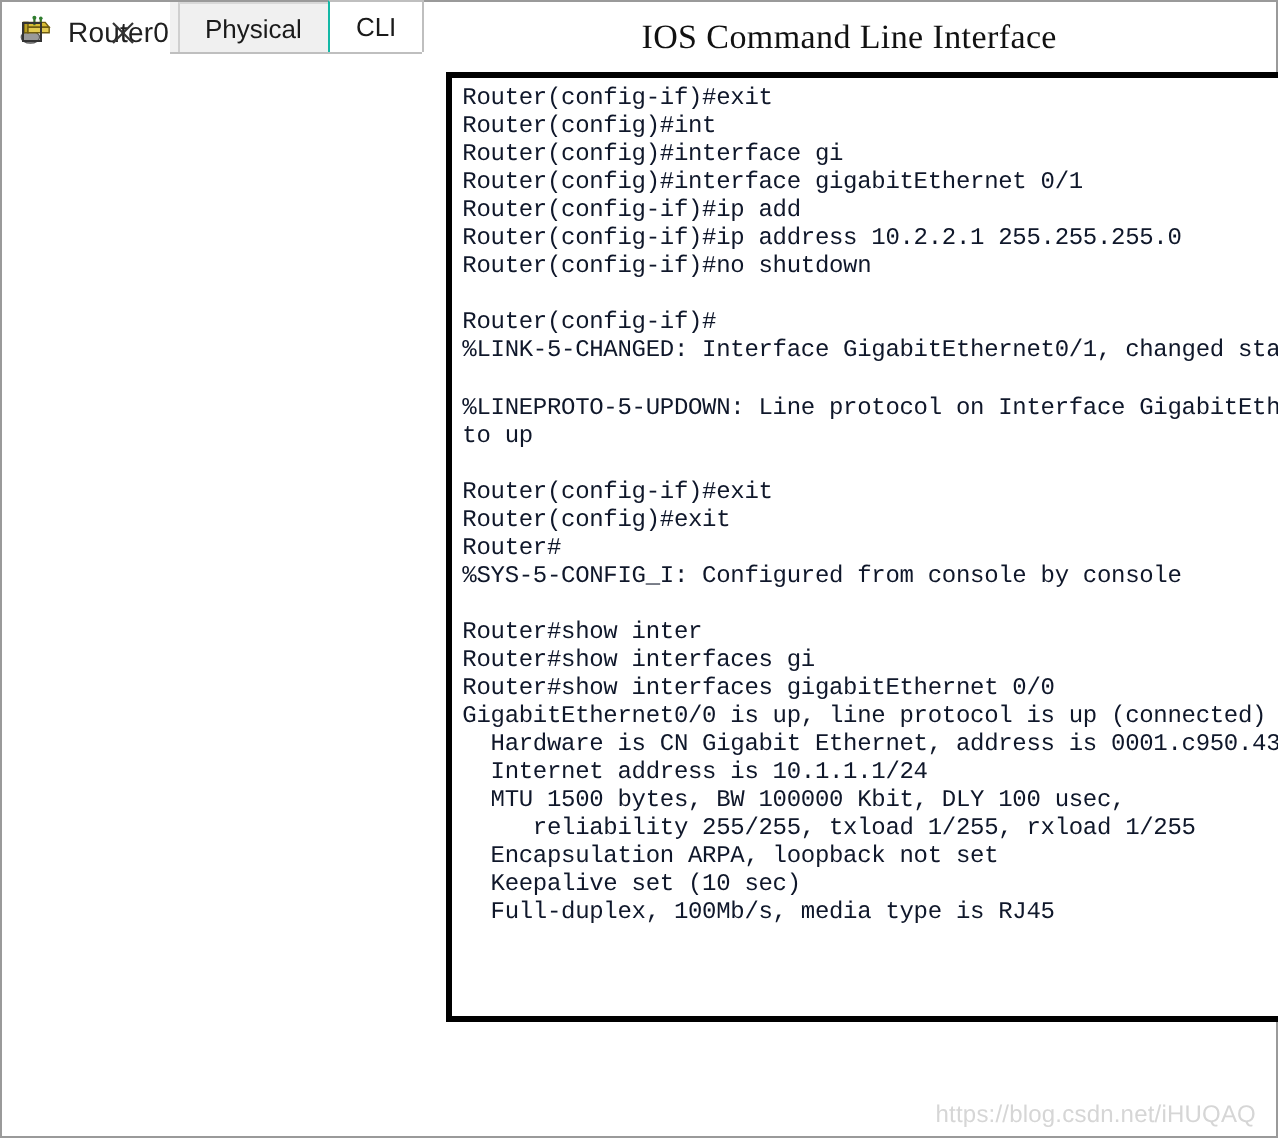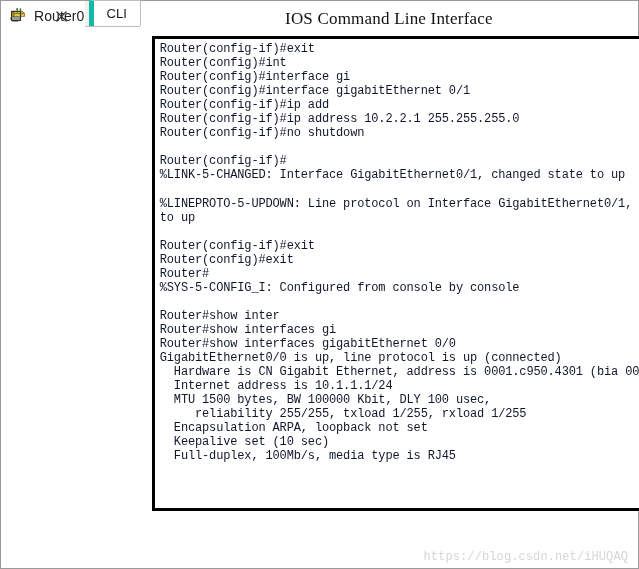--- a/index.html
+++ b/index.html
@@ -94,21 +94,21 @@
     border-left: 1px solid #cfcfcf;
     border-right: 1px solid #cfcfcf;
     border-top: 1px solid #d8d8d8;
     box-sizing: border-box;
     margin-right: -1px;
     cursor: default;
     white-space: nowrap;
   }
   .tab.active {
     background: #ffffff;
-    border-left: 5px solid #14b8a6;
+    border-left: 1px solid #14b8a6;
     border-right: 1px solid #bfbfbf;
     border-top: 1px solid #bfbfbf;
     height: 26px;
     line-height: 26px;
     position: relative;
     z-index: 3;
   }
 
   
   #content {
@@ -196,21 +196,21 @@
     background: #f1f1f1;
   }
 
   
   #watermark {
     position: absolute;
     right: 10px;
     bottom: 4px;
     font-size: 12px;
     color: #d6d6d6;
-    font-family: Liberation Mono, monospace;
+    font-family: Liberation Sans, sans-serif;
     letter-spacing: 0.1px;
     user-select: none;
     margin-top: 28px;
   }
 </style>
 </head>
 <body>
 
 <div id="window">
 
@@ -243,20 +243,21 @@
       <button class="winbtn" title="Close">
         <svg width="13" height="13" viewBox="0 0 13 13">
           <line x1="1.5" y1="1.5" x2="11.5" y2="11.5" stroke="#333333" stroke-width="1.1"></line>
           <line x1="11.5" y1="1.5" x2="1.5" y2="11.5" stroke="#333333" stroke-width="1.1"></line>
         </svg>
       </button>
     </div>
   </div>
 
   <div id="tabstrip">
+    <div class="tab">Physical</div>
     <div class="tab active">CLI</div>
   </div>
 
   <div id="content">
 
     <div id="panel-heading">IOS Command Line Interface</div>
 
     <div id="terminal-wrap">
       <pre id="terminal-text">Router(config-if)#exit
 Router(config)#int

